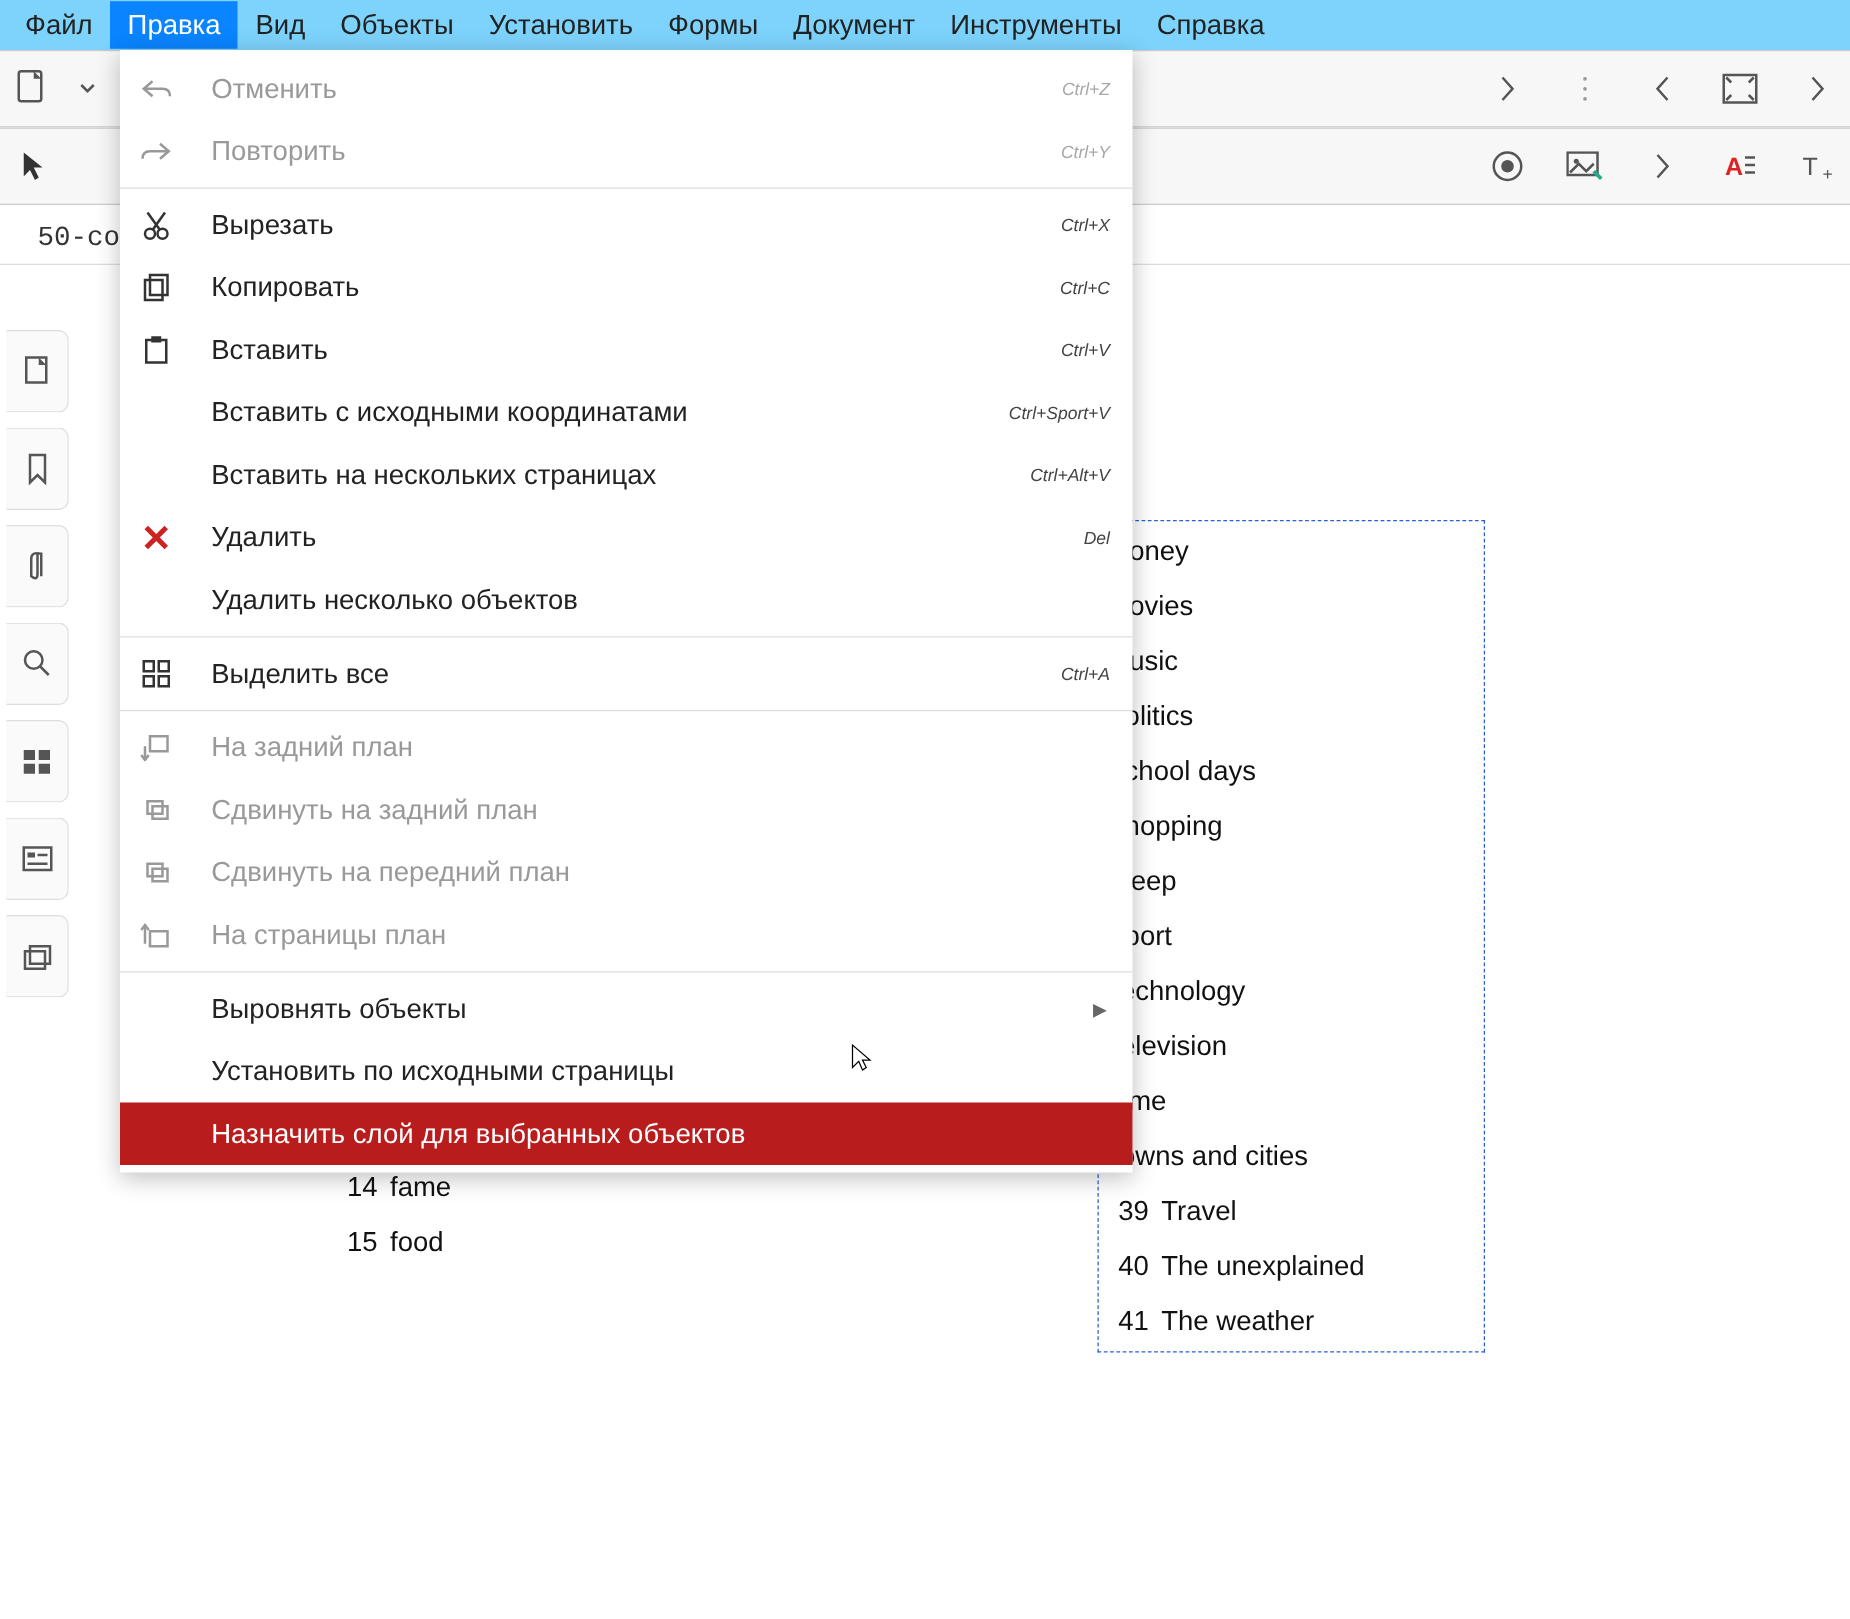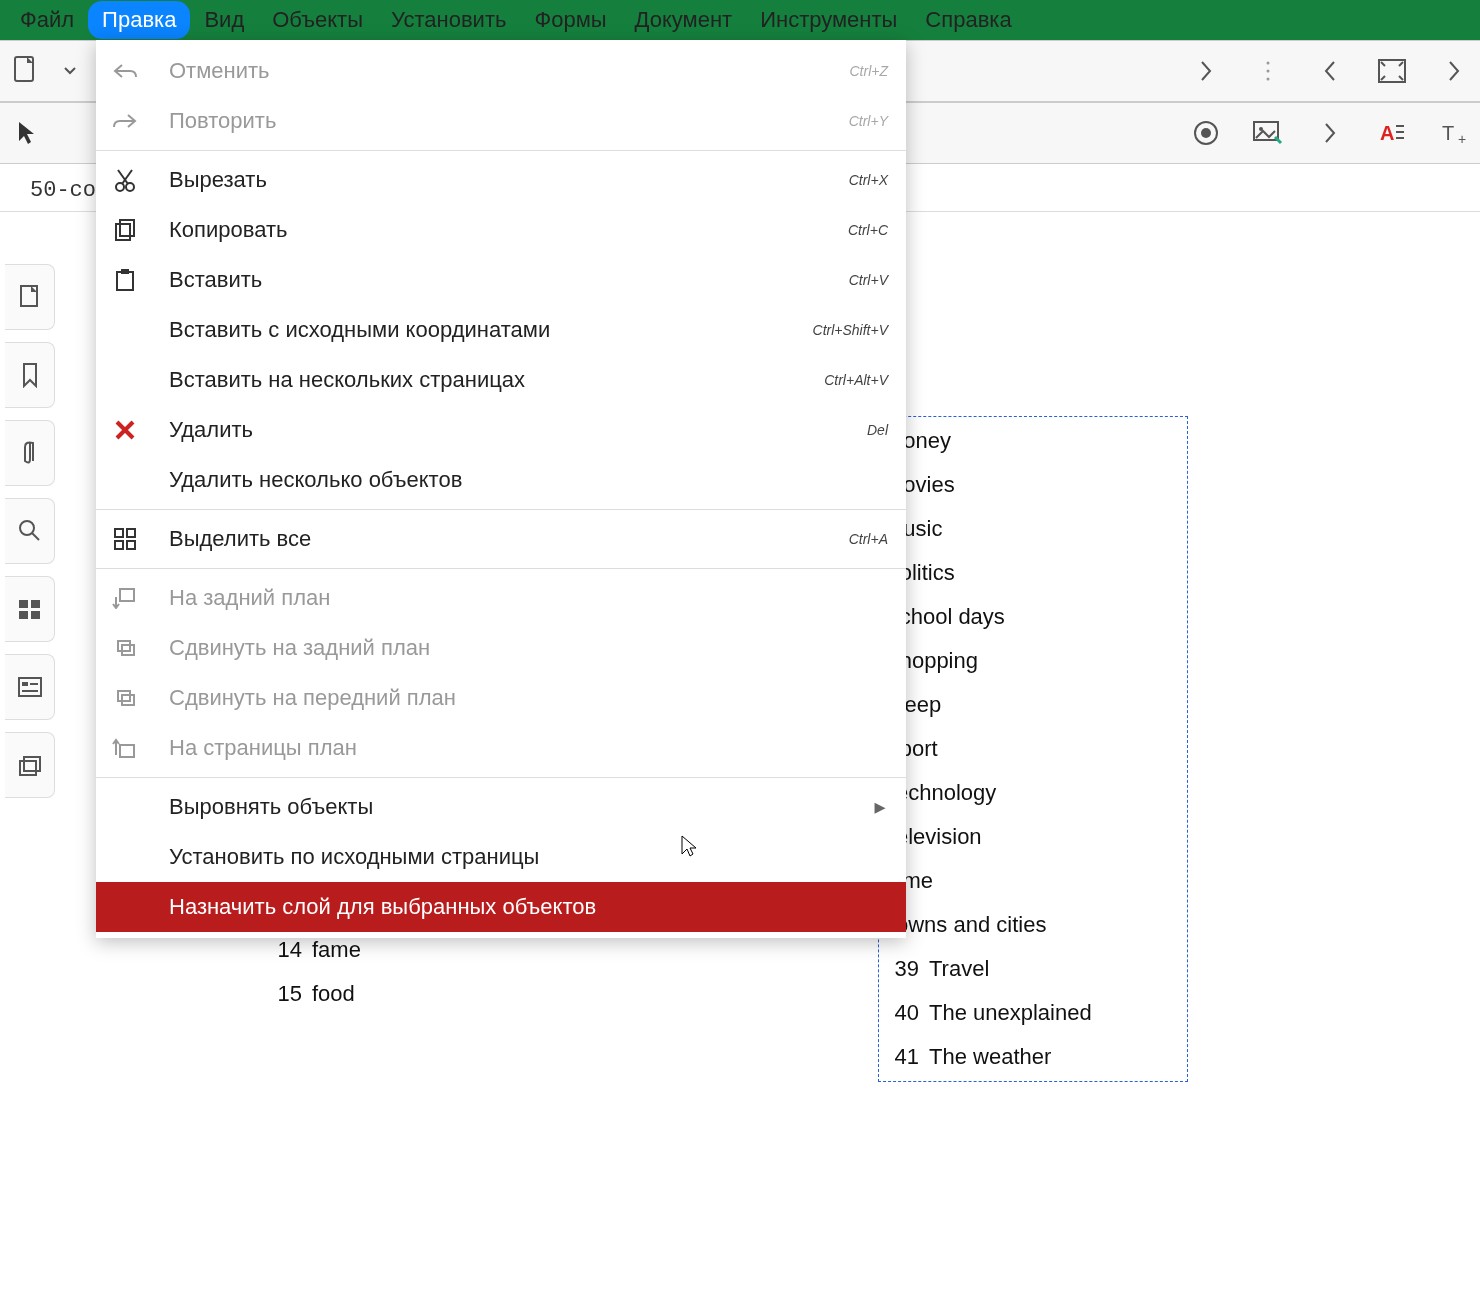--- a/index.html
+++ b/index.html
@@ -11,32 +11,31 @@
   height: 1295px;
   overflow: hidden;
   position: relative;
 }
 
 
 .menubar {
   display: flex;
   align-items: center;
   height: 40px;
-  background: #15803d;
+  background: #7dd3fc;
   padding: 0 6px;
 }
 .menubar-item {
   padding: 6px 14px;
   cursor: pointer;
   color: #222;
 }
 .menubar-item.active {
   background: #0a84ff;
   color: #fff;
-  border-radius: 14px;
 }
 
 
 .toolbar {
   display: flex;
   align-items: center;
   height: 62px;
   border-top: 1px solid #ccc;
   border-bottom: 1px solid #ccc;
   background: #f7f7f7;
@@ -435,21 +434,21 @@
           <rect x="3" y="5" width="16" height="18" fill="none" stroke="#333" stroke-width="2"></rect>
           <rect x="7" y="2" width="8" height="5" fill="#333"></rect>
         </svg>
       </span>
       <span class="dd-label">Вставить</span>
       <span class="dd-shortcut">Ctrl+V</span>
     </div>
     <div class="dd-item">
       <span class="dd-icon"></span>
       <span class="dd-label">Вставить с исходными координатами</span>
-      <span class="dd-shortcut">Ctrl+Shift+V</span>
+      <span class="dd-shortcut">Ctrl+Sport+V</span>
     </div>
     <div class="dd-item">
       <span class="dd-icon"></span>
       <span class="dd-label">Вставить на нескольких страницах</span>
       <span class="dd-shortcut">Ctrl+Alt+V</span>
     </div>
     <div class="dd-item">
       <span class="dd-icon">
         <svg width="22" height="22">
           <line x1="3" y1="3" x2="19" y2="19" stroke="#c22" stroke-width="4"></line>

